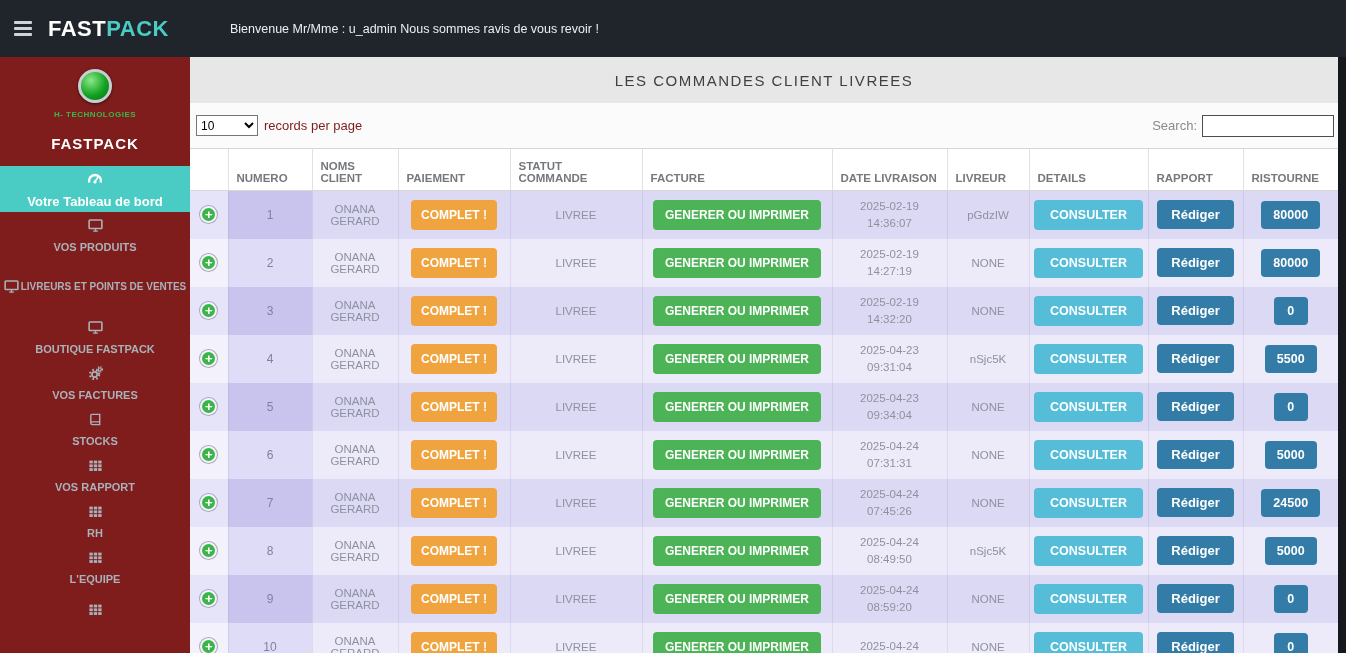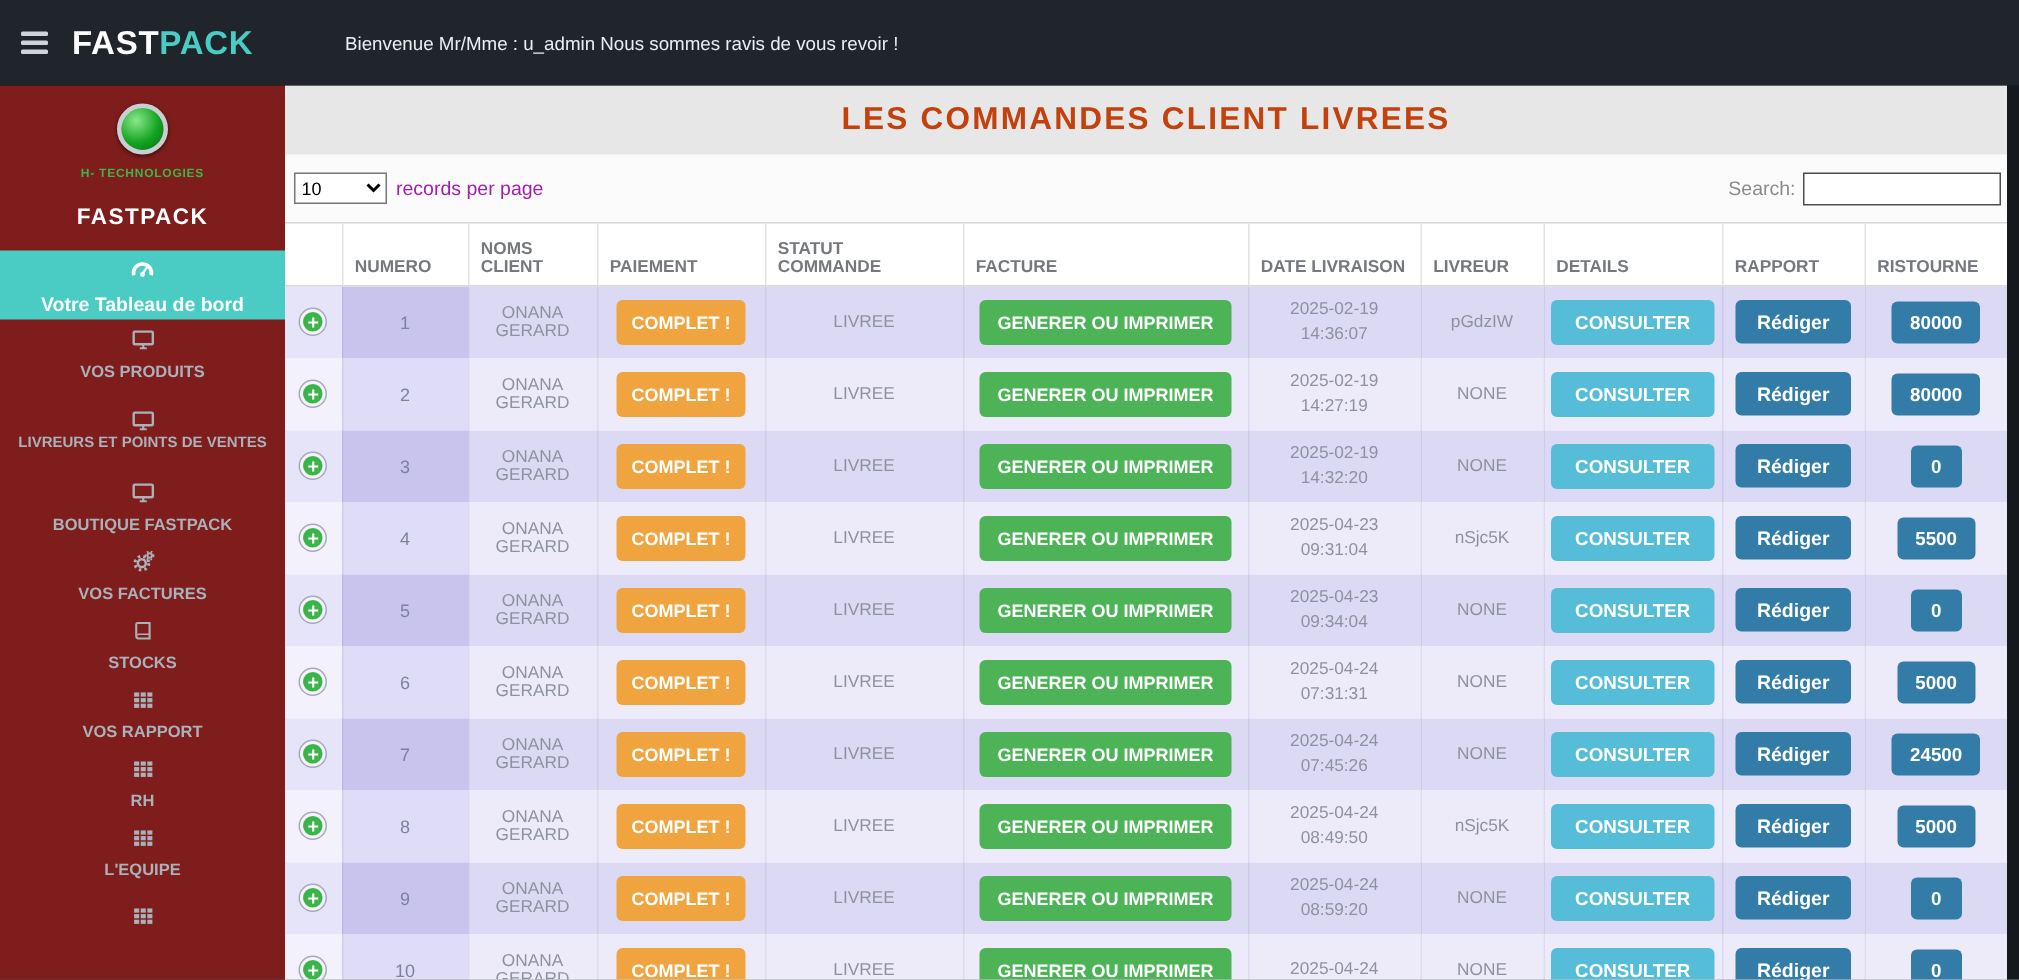--- a/index.html
+++ b/index.html
@@ -21,35 +21,35 @@
     background:#7f1d1d; overflow:hidden; }
   .side-logo { text-align:center; padding-top:12px; }
   .sphere { width:34px; height:34px; border-radius:50%; display:inline-block;
     background:radial-gradient(circle at 35% 30%, #8ae88a, #14a423 55%, #076b12);
     border:3px solid #c9ced2; box-shadow:0 1px 3px rgba(0,0,0,.6); }
   .logo-caption { color:#3db54a; font-size:8px; font-weight:bold; letter-spacing:.5px; margin-top:3px; }
   .app-name { color:#ffffff; font-weight:bold; font-size:15px; letter-spacing:1px;
     text-align:center; margin:16px 0 14px; }
   .menu-item { height:46px; display:flex; align-items:center; justify-content:center;
     gap:8px; color:#a9b1b9; font-size:11px; font-weight:bold; cursor:pointer; text-align:center;flex-direction:column; }
-  .menu-item.stacked { flex-direction:column; gap:2px; height:56px; font-size:10px; }
+  .menu-item.stacked { flex-direction:row; gap:2px; height:56px; font-size:10px; }
   .menu-item.active { background:#4accc4; color:#ffffff; font-size:13px; }
   .mi-icon { display:inline-flex; }
   .mi-icon svg { display:block; }
 
   
   .main { position:absolute; top:57px; left:190px; width:1148px; height:596px;
     background:#fbfbfb; overflow:hidden; }
   .title-band { height:46px; background:#e7e7e7; display:flex; align-items:center; justify-content:center; }
-  .page-title { color:#c2410c; font-size:21px; letter-spacing:1.5px; font-weight:bold; }
+  .page-title { color:#404040; font-size:15px; letter-spacing:1.5px; font-weight:normal; }
 
   .controls { height:45px; display:flex; align-items:center; padding:0 4px 0 6px; }
   .records-select { width:62px; height:21px; font-size:12px; border:1px solid #767676;
     background:#ffffff; font-family:inherit; }
-  .records-label { color:#a21caf; font-size:13px; margin-left:6px; }
+  .records-label { color:#7f1d1d; font-size:13px; margin-left:6px; }
   .search-wrap { margin-left:auto; display:flex; align-items:center; gap:5px; }
   .search-label { color:#8a8a8a; font-size:13px; }
   .search-input { width:132px; height:22px; border:1px solid #4d4d4d; background:#ffffff; }
 
   table { border-collapse:collapse; table-layout:fixed; width:1148px; }
   thead th { background:#ffffff; border-top:1px solid #d7d7d7; border-bottom:1px solid #d7d7d7;
     border-left:1px solid #e2e2e2; color:#75787d; font-size:11.5px; font-weight:bold;
     text-align:left; vertical-align:bottom; padding:6px 8px; height:42px; }
   thead th:first-child { border-left:none; }
   tbody td { height:48px; text-align:center; vertical-align:middle; font-size:11.5px;

